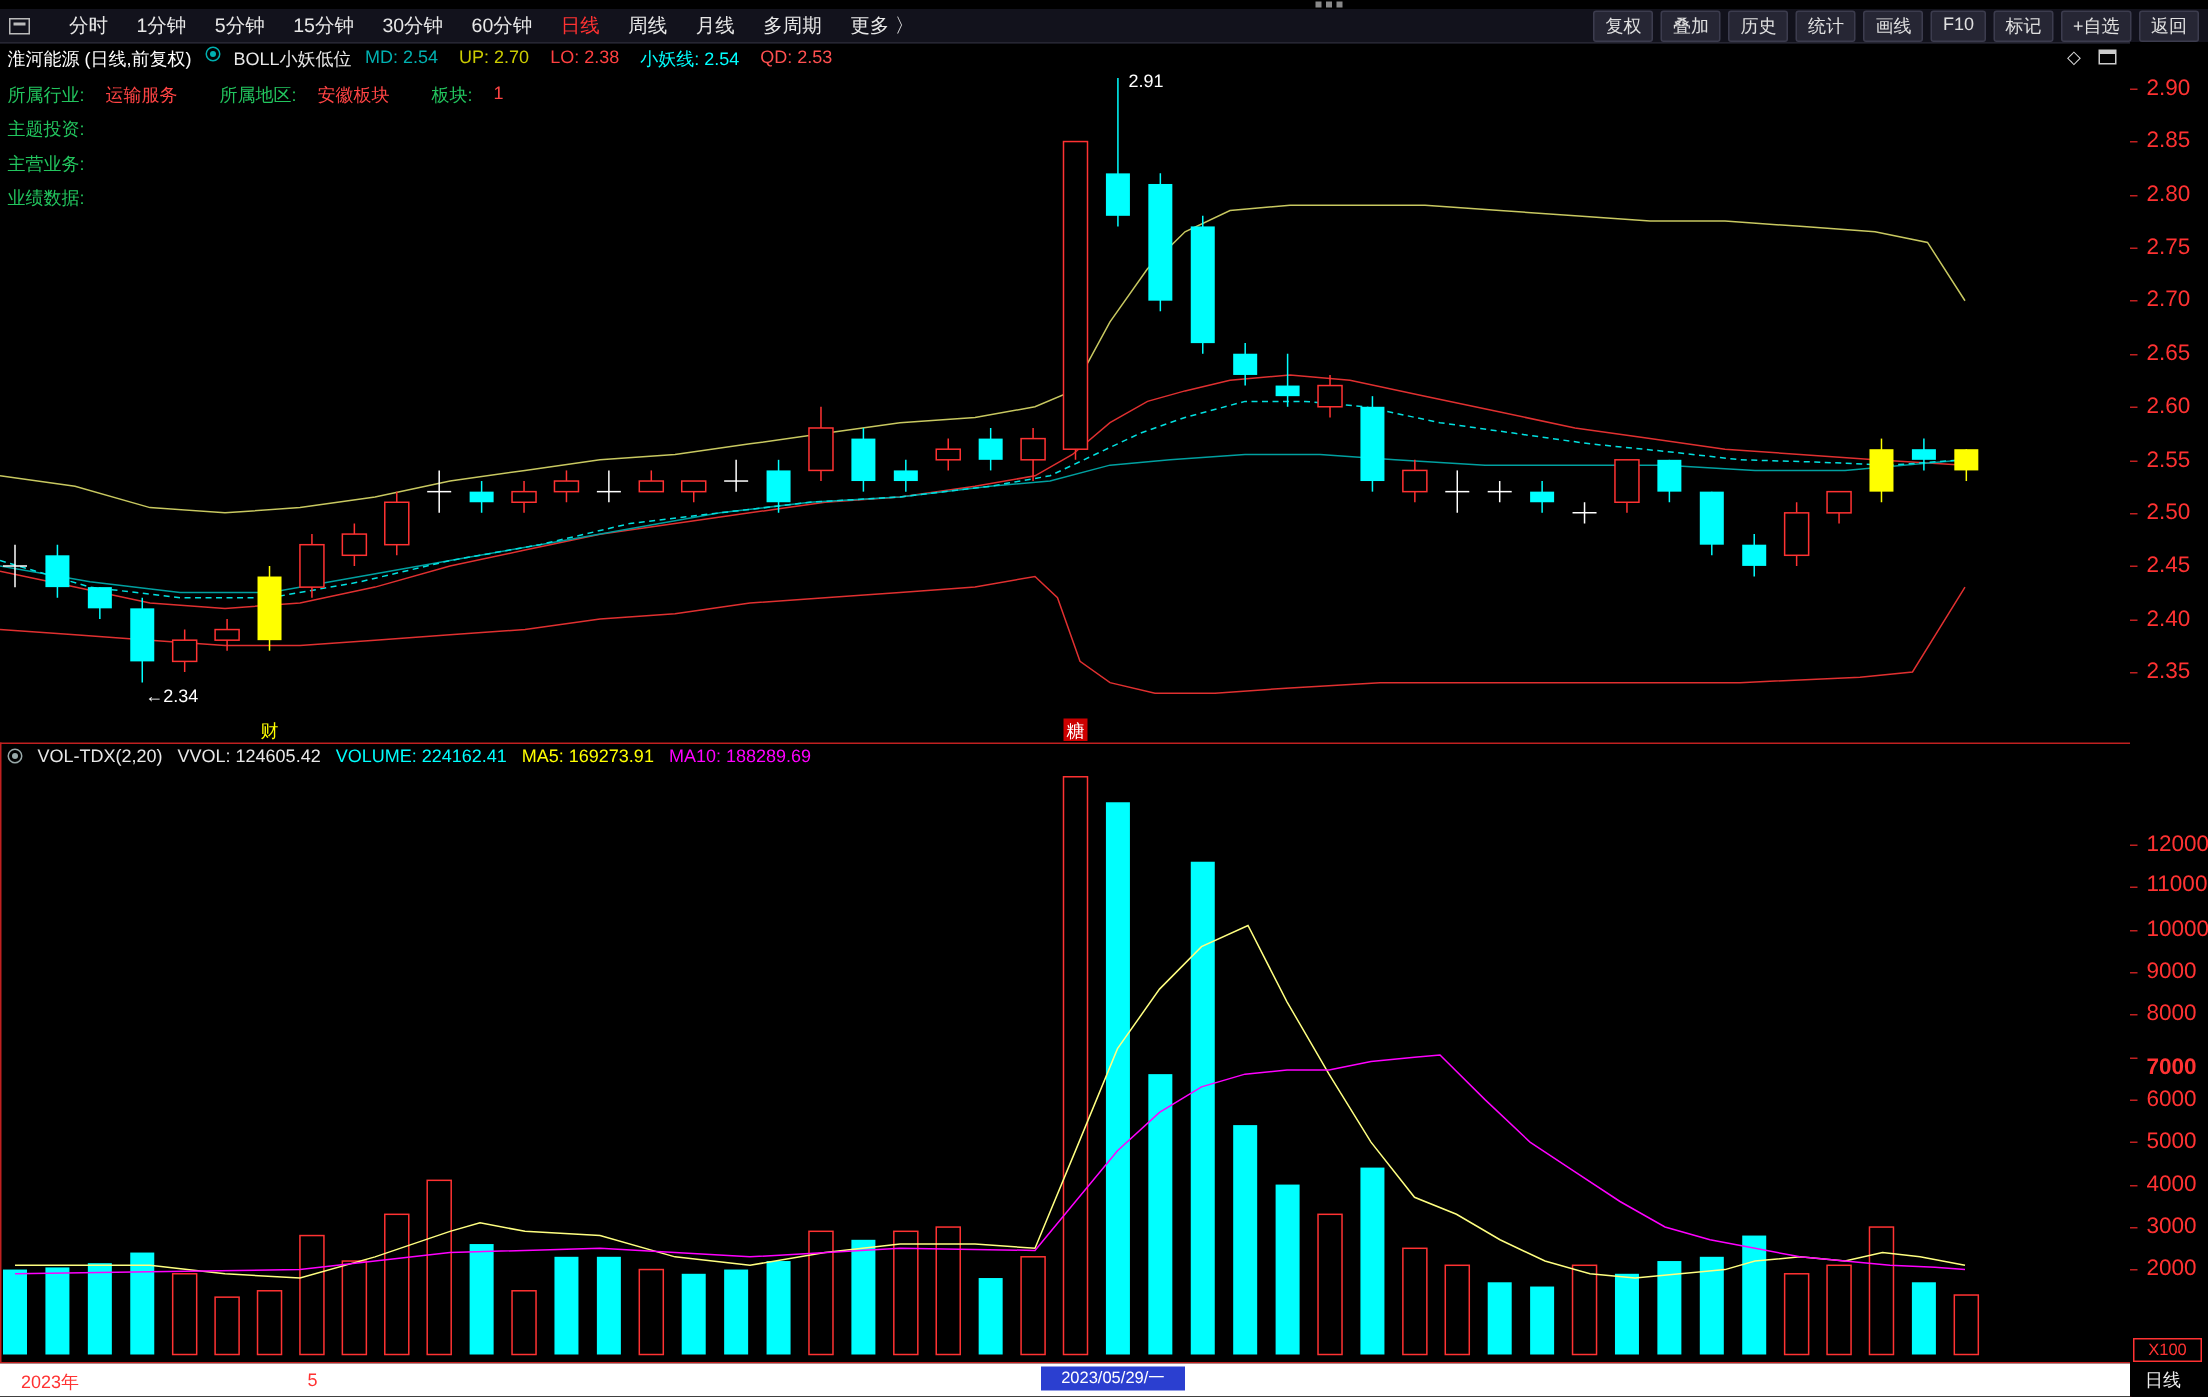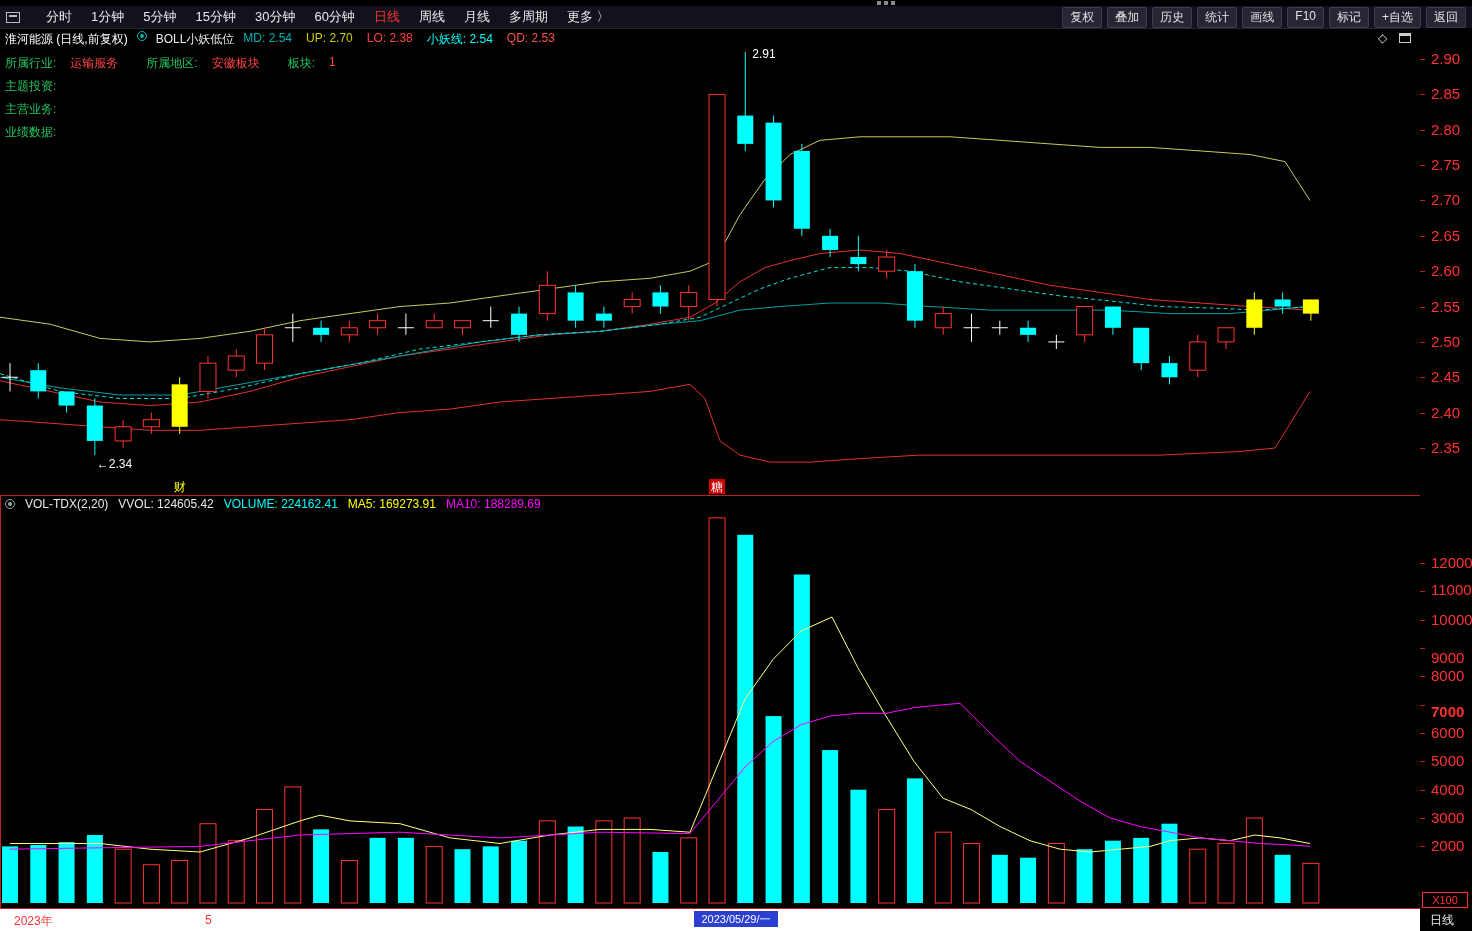--- a/index.html
+++ b/index.html
@@ -60,21 +60,21 @@
   .axis-label{position:absolute;left:11px;color:#ff3232;font-size:15px;line-height:14px}
   .axis-tick{position:absolute;left:0;width:5px;height:1px;background:#c02020}
   .x100-box{position:absolute;left:2px;top:864px;width:46px;height:16px;border:1px solid #ff3232;
     color:#ff3232;font-size:11px;text-align:center;line-height:14px}
   .period-label{position:absolute;left:10px;top:884px;color:#eee;font-size:12px}
 
   
   .bottom-bar{position:absolute;top:909px;left:0;width:1420px;height:22px;background:#ffffff;font-size:12px}
   .year-label{position:absolute;left:14px;top:4px;color:#ff3232}
   .month-label{position:absolute;left:205px;top:4px;color:#ff3232}
-  .date-highlight{position:absolute;left:694px;top:2px;width:84px;height:16px;background:#2b3fd0;
+  .date-highlight{position:absolute;left:694px;top:2px;width:96px;height:16px;background:#2b3fd0;
     color:#fff;text-align:center;line-height:16px;font-size:11px}
 </style>
 </head>
 <body>
 
 <div id="app">
 
   <div class="top-strip">
     <span class="win-dot" style="left:877px"></span>
     <span class="win-dot" style="left:884px"></span>
@@ -351,21 +351,21 @@
       <div class="axis-label" style="top: 377.635px;">2.40</div>
       <div class="axis-tick" style="top: 419.998px;"></div>
       <div class="axis-label" style="top: 412.998px;">2.35</div>
       <div class="axis-tick" style="top: 535.16px;"></div>
       <div class="axis-label" style="top: 528.16px;">12000</div>
       <div class="axis-tick" style="top: 563.48px;"></div>
       <div class="axis-label" style="top: 555px;">11000</div>
       <div class="axis-tick" style="top: 591.8px;"></div>
       <div class="axis-label" style="top: 584.8px;">10000</div>
       <div class="axis-tick" style="top: 620.12px;"></div>
-      <div class="axis-label" style="top: 613.12px; margin-top: 10px;">9000</div>
+      <div class="axis-label" style="top: 613.12px;">9000</div>
       <div class="axis-tick" style="top: 648.44px;"></div>
       <div class="axis-label" style="top: 641.44px;">8000</div>
       <div class="axis-tick" style="top: 676.76px;"></div>
       <div class="axis-label" style="top: 677px; font-weight: bold;">7000</div>
       <div class="axis-tick" style="top: 705.08px;"></div>
       <div class="axis-label" style="top: 698.08px;">6000</div>
       <div class="axis-tick" style="top: 733.4px;"></div>
       <div class="axis-label" style="top: 726.4px;">5000</div>
       <div class="axis-tick" style="top: 761.72px;"></div>
       <div class="axis-label" style="top: 754.72px;">4000</div>

